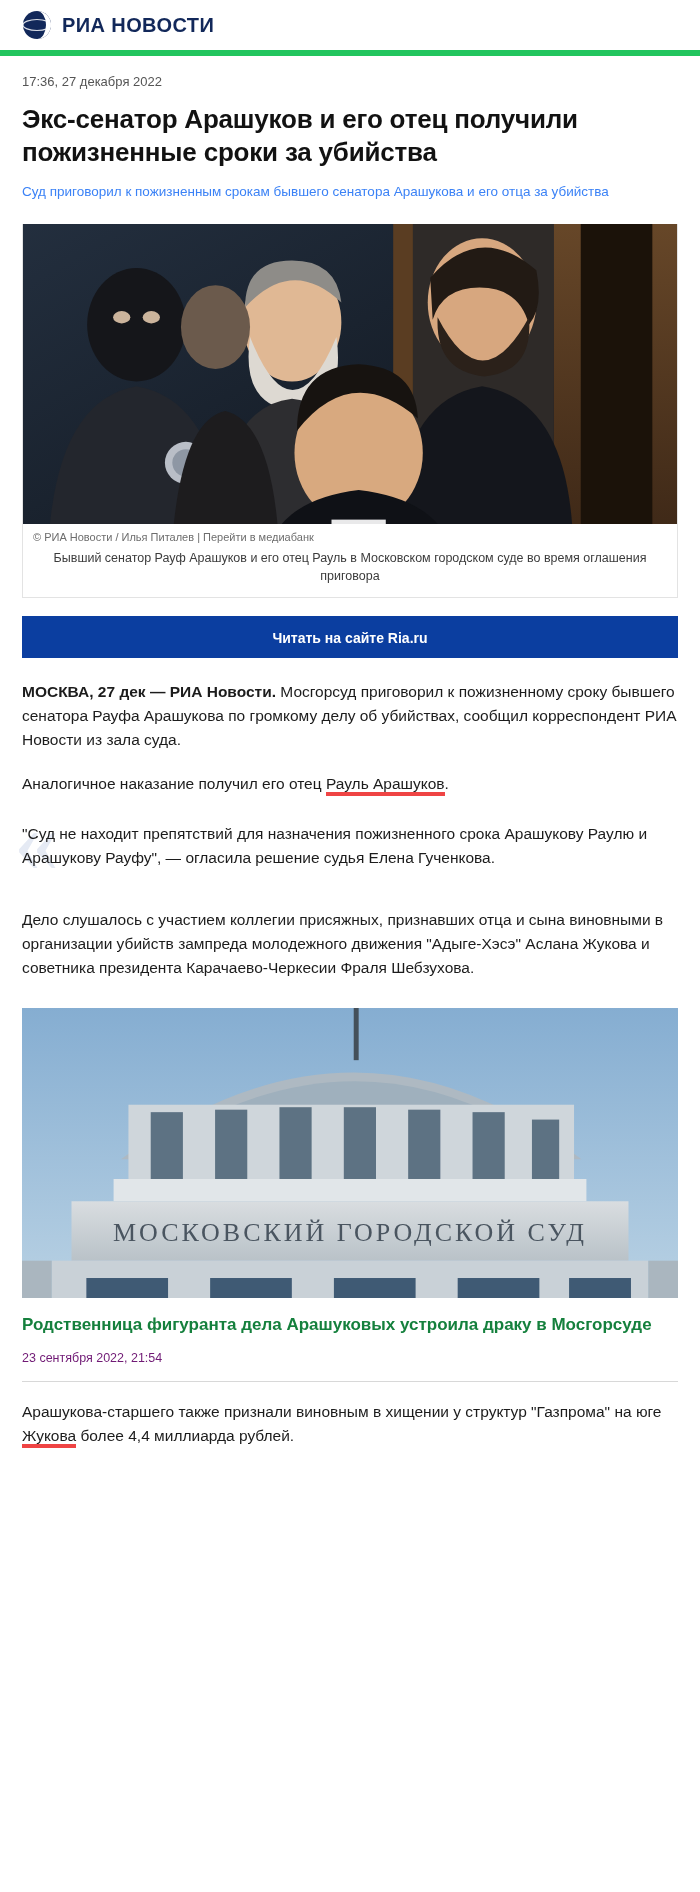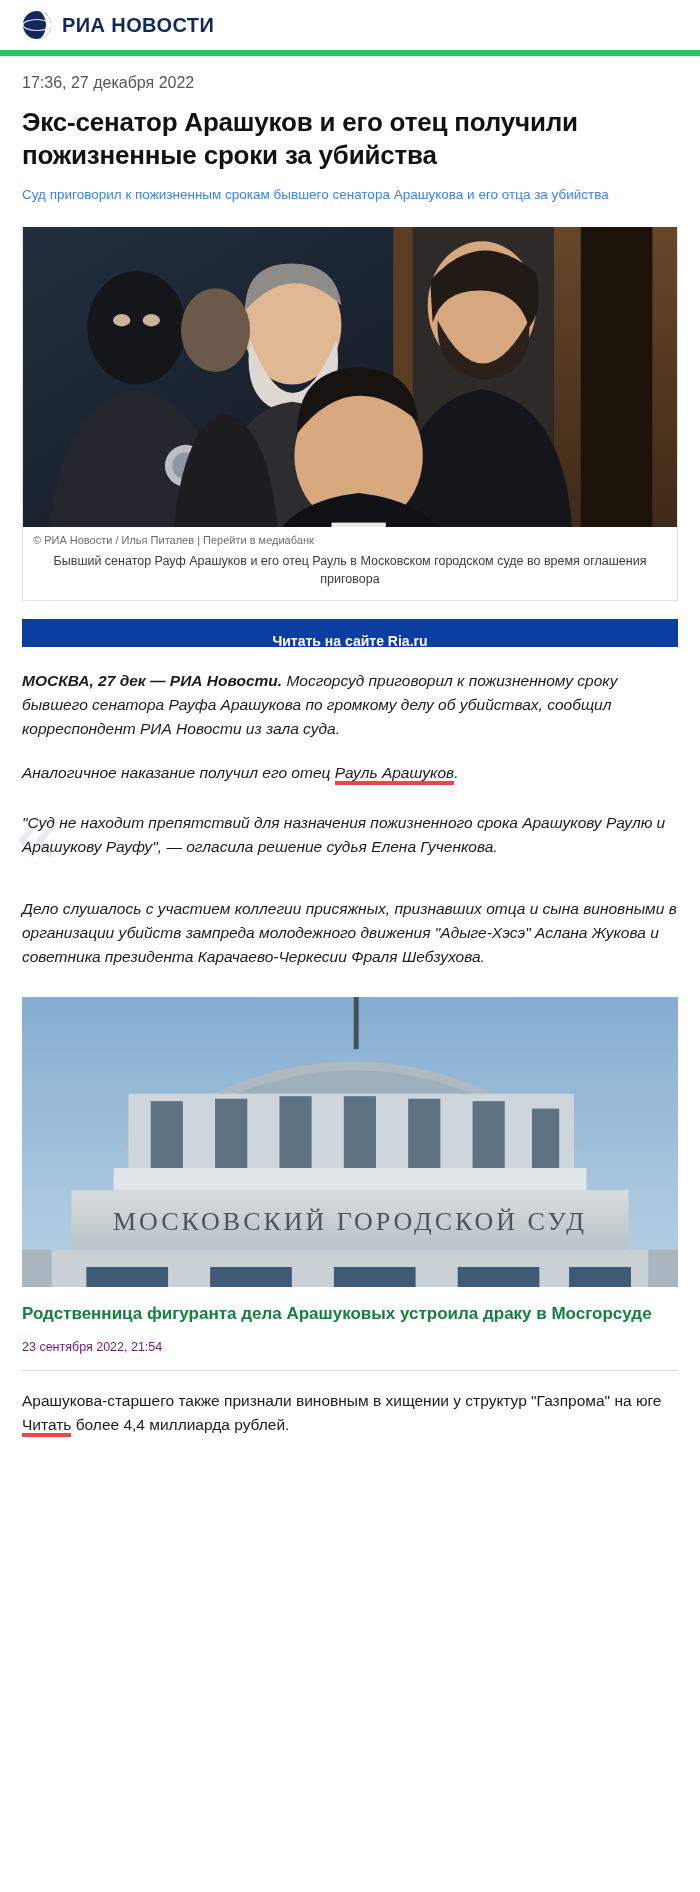--- a/index.html
+++ b/index.html
@@ -46,21 +46,21 @@
     letter-spacing: 0.4px;
     color: #12285a;
   }
 
   
   .article {
     padding: 0 22px;
     box-sizing: border-box;
   }
   .timestamp {
-    font-size: 16px;
+    font-size: 13px;
     color: #555555;
     padding: 18px 0 4px 0;
   }
   .headline {
     font-size: 26px;
     line-height: 1.25;
     font-weight: bold;
     color: #121212;
     margin: 10px 0 0 0;
     letter-spacing: -0.2px;
@@ -103,34 +103,33 @@
   }
 
   
   .cta {
     display: block;
     width: 100%;
     margin: 18px 0 0 0;
     background: #0b3ea0;
     color: #ffffff;
     border: none;
-    height: 28px;
+    height: 42px;
     font-size: 14px;
     font-weight: bold;
     font-family: "Liberation Sans", sans-serif;
     cursor: pointer;
     text-align: center;
     line-height: 42px;
   }
 
   
   .body-text {
     position: relative;
     z-index: 2;
-    font-style: italic;
   }
   p.para {
     font-size: 15.5px;
     line-height: 1.55;
     color: #1c1c1c;
     margin: 20px 0 0 0;
   }
   p.para.lead { margin-top: 22px; }
   .dateline { font-weight: bold; }
   .inline-link {
@@ -345,18 +344,18 @@
             <rect x="442" y="246" width="50" height="44"></rect>
           </g>
           <rect x="0" y="232" width="24" height="58" fill="#aab6bf"></rect>
           <rect x="506" y="232" width="24" height="58" fill="#aab6bf"></rect>
         </svg>
       </div>
       <h2 class="related-title">Родственница фигуранта дела Арашуковых устроила драку в Мосгорсуде</h2>
       <div class="related-date">23 сентября 2022, 21:54</div>
       <hr class="divider">
       <p class="tail-para">
-        <span>Арашукова-старшего также признали виновным в хищении у структур "Газпрома" на юге </span><a class="inline-link" href="#">Читать</a><span> более 4,4 миллиарда рублей.</span>
+        <span>Арашукова-старшего также признали виновным в хищении у структур "Газпрома" на юге </span><a class="inline-link" href="#">Жукова</a><span> более 4,4 миллиарда рублей.</span>
       </p>
     </div>
 
   </div>
 </div>
 
 </body></html>

